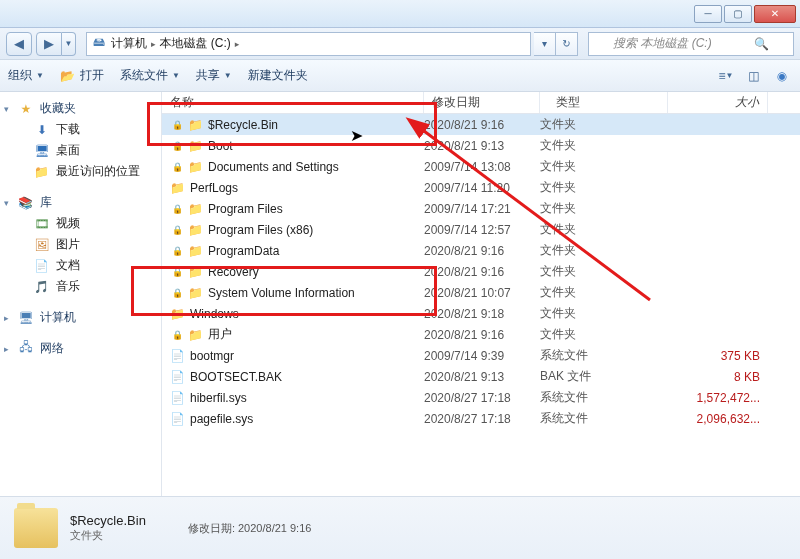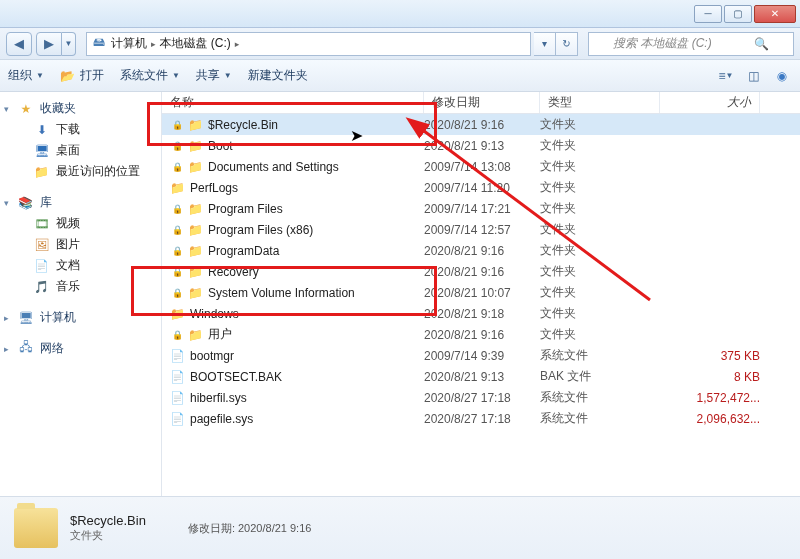--- a/index.html
+++ b/index.html
@@ -48,21 +48,21 @@
 .ic-doc { color:#c9a23a; }
 .ic-music { color:#d29b2f; }
 .ic-comp { color:#4a7fb5; }
 .ic-net { color:#4a7fb5; }
 
 .content { flex: 1; display: flex; flex-direction: column; }
 .colhdr { height: 22px; border-bottom: 1px solid #e1e6ee; display: flex; align-items: flex-end; font-size: 12px; color: #444; }
 .colhdr div { border-right: 1px solid #e6ebf2; padding: 0 8px; height: 100%; display:flex; align-items:center; }
 .c-name { width: 262px; }
 .c-date { width: 116px; }
-.c-type { width: 120px; }
+.c-type { width: 120px; margin-left: 8px; }
 .c-size { width: 100px; text-align: right; justify-content:flex-end;font-style:italic; }
 
 .filelist { flex: 1; overflow: hidden; position: relative; }
 .row { height: 21px; display: flex; align-items: center; font-size: 12px; color: #222; padding-left: 8px; }
 .row.sel { background: #d6e8f8; }
 .row .nm { width: 254px; display: flex; align-items: center; gap: 4px; }
 .row .dt { width: 116px; color: #555; }
 .row .tp { width: 120px; color: #555; }
 .row .sz { width: 100px; text-align: right; color: #b91c1c; }
 .fic { width: 16px; height: 16px; display:inline-flex; align-items:center; justify-content:center; font-size:12px; }

